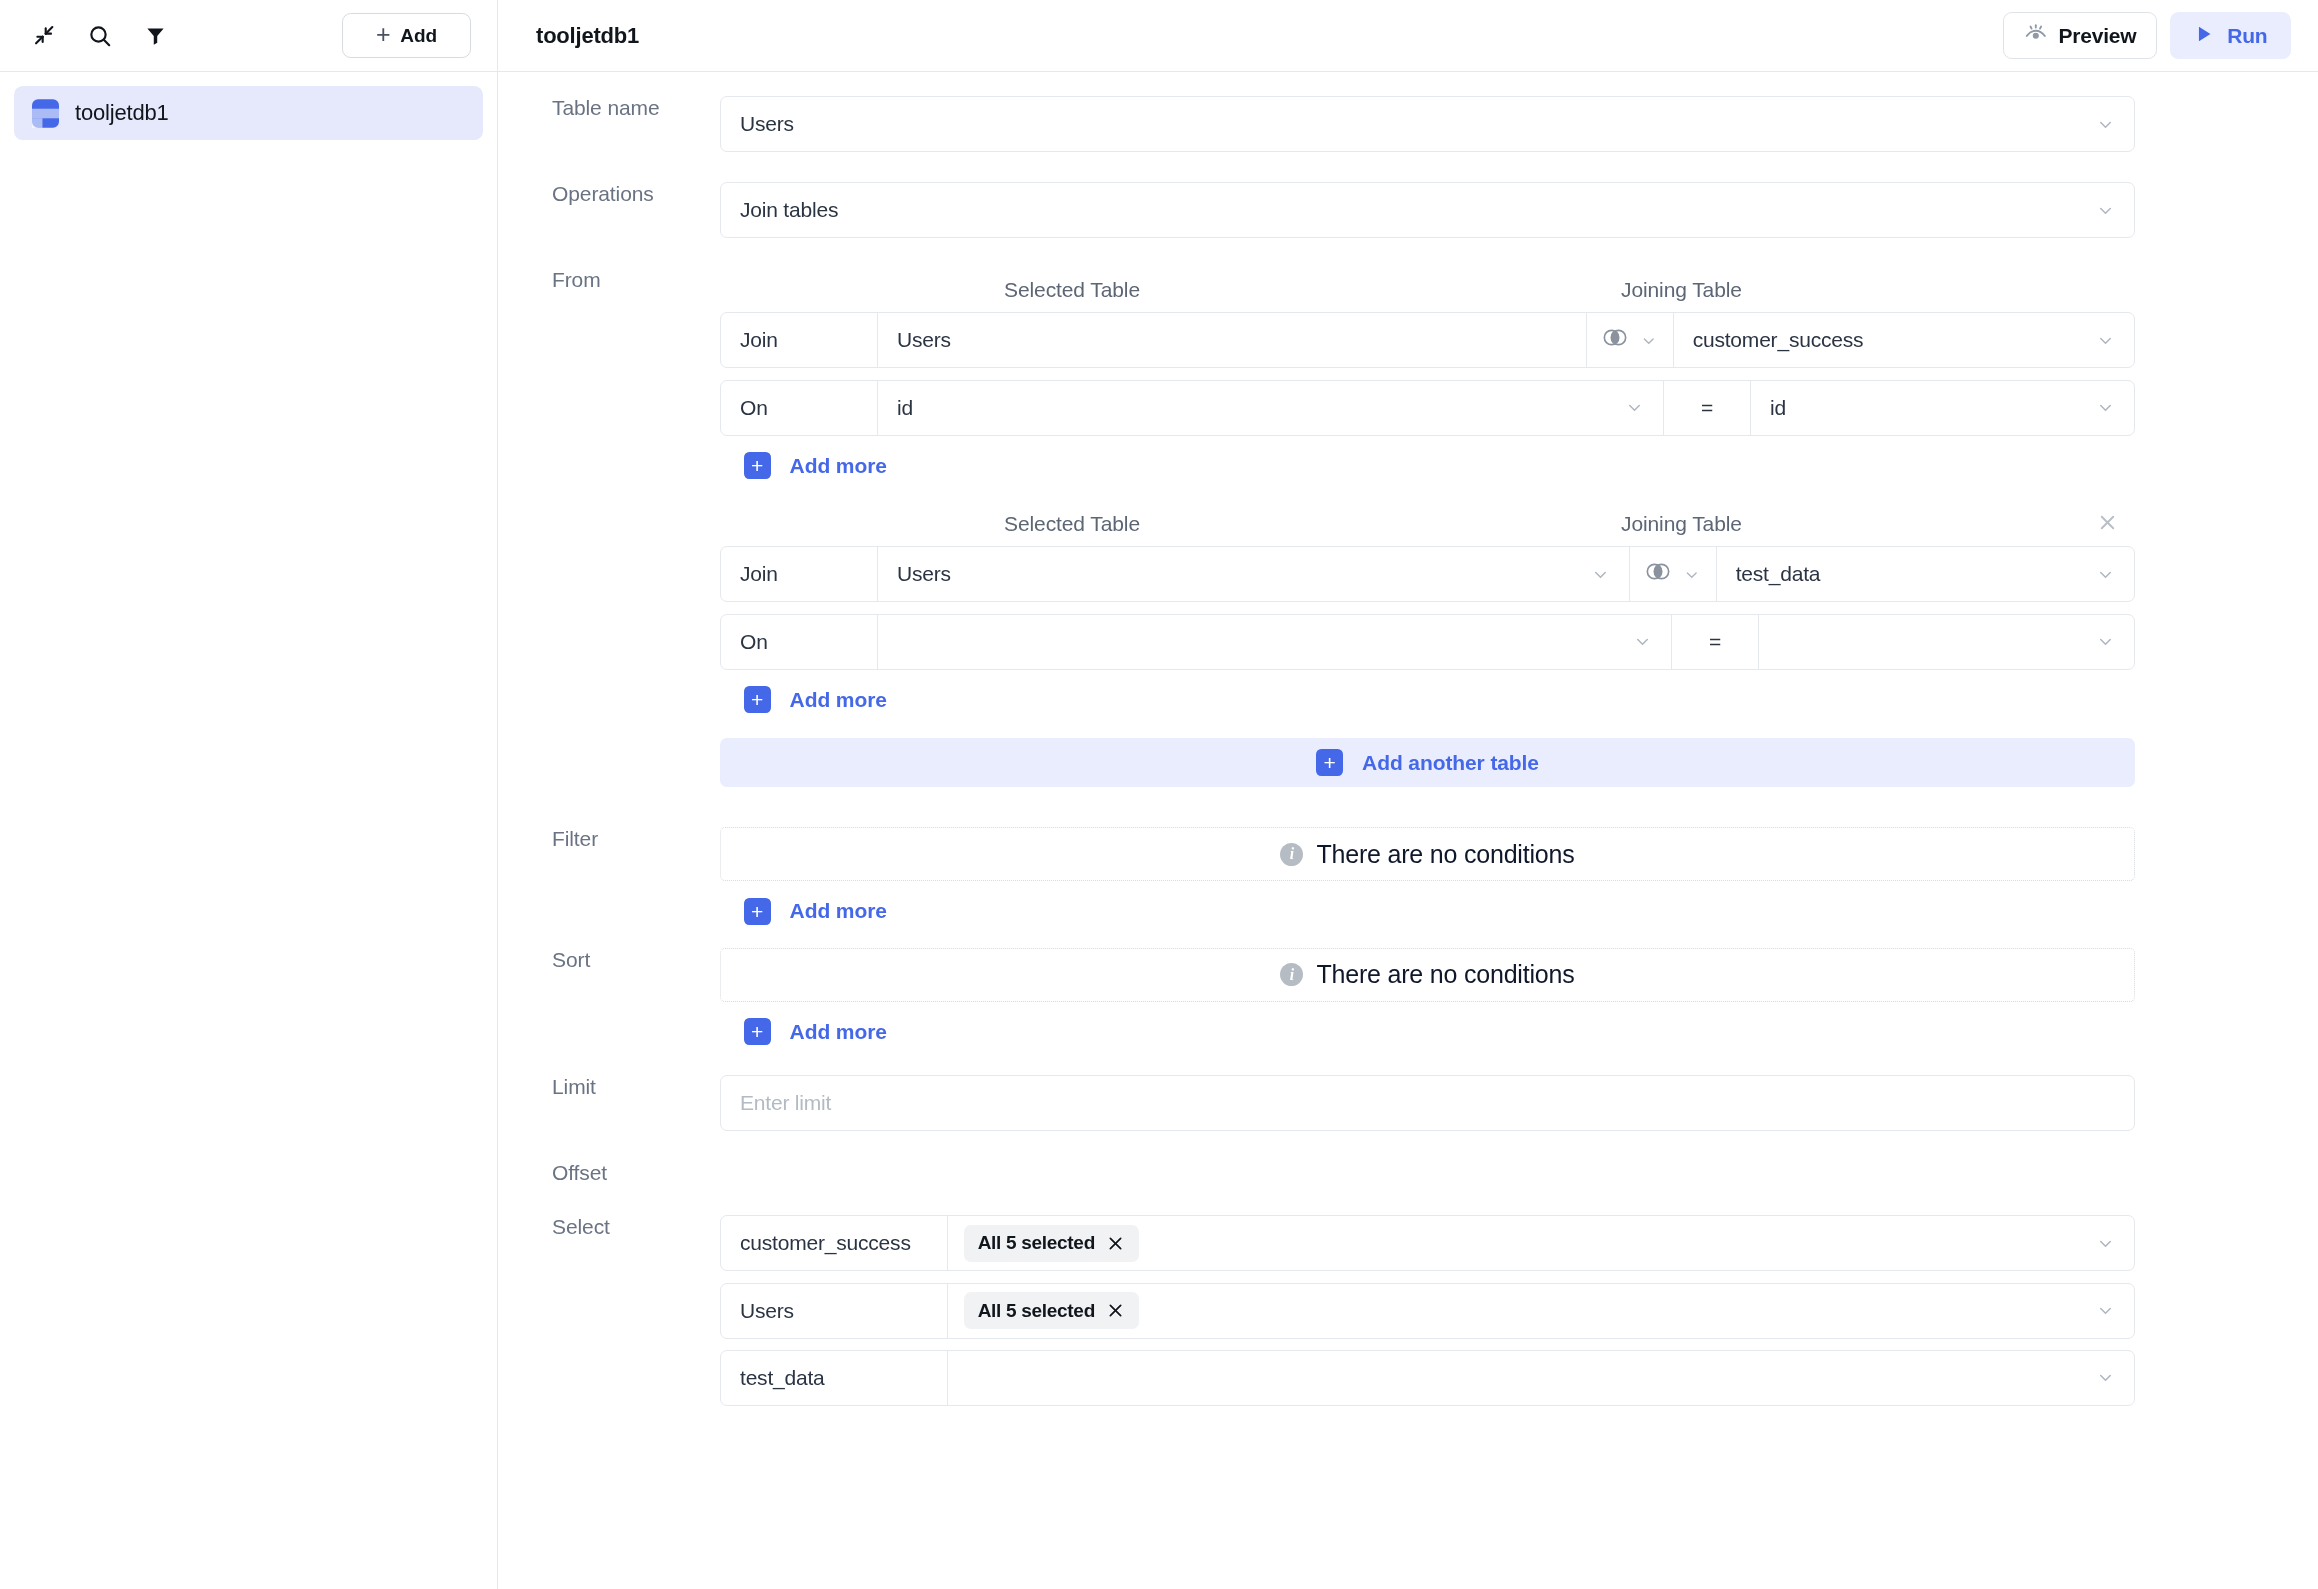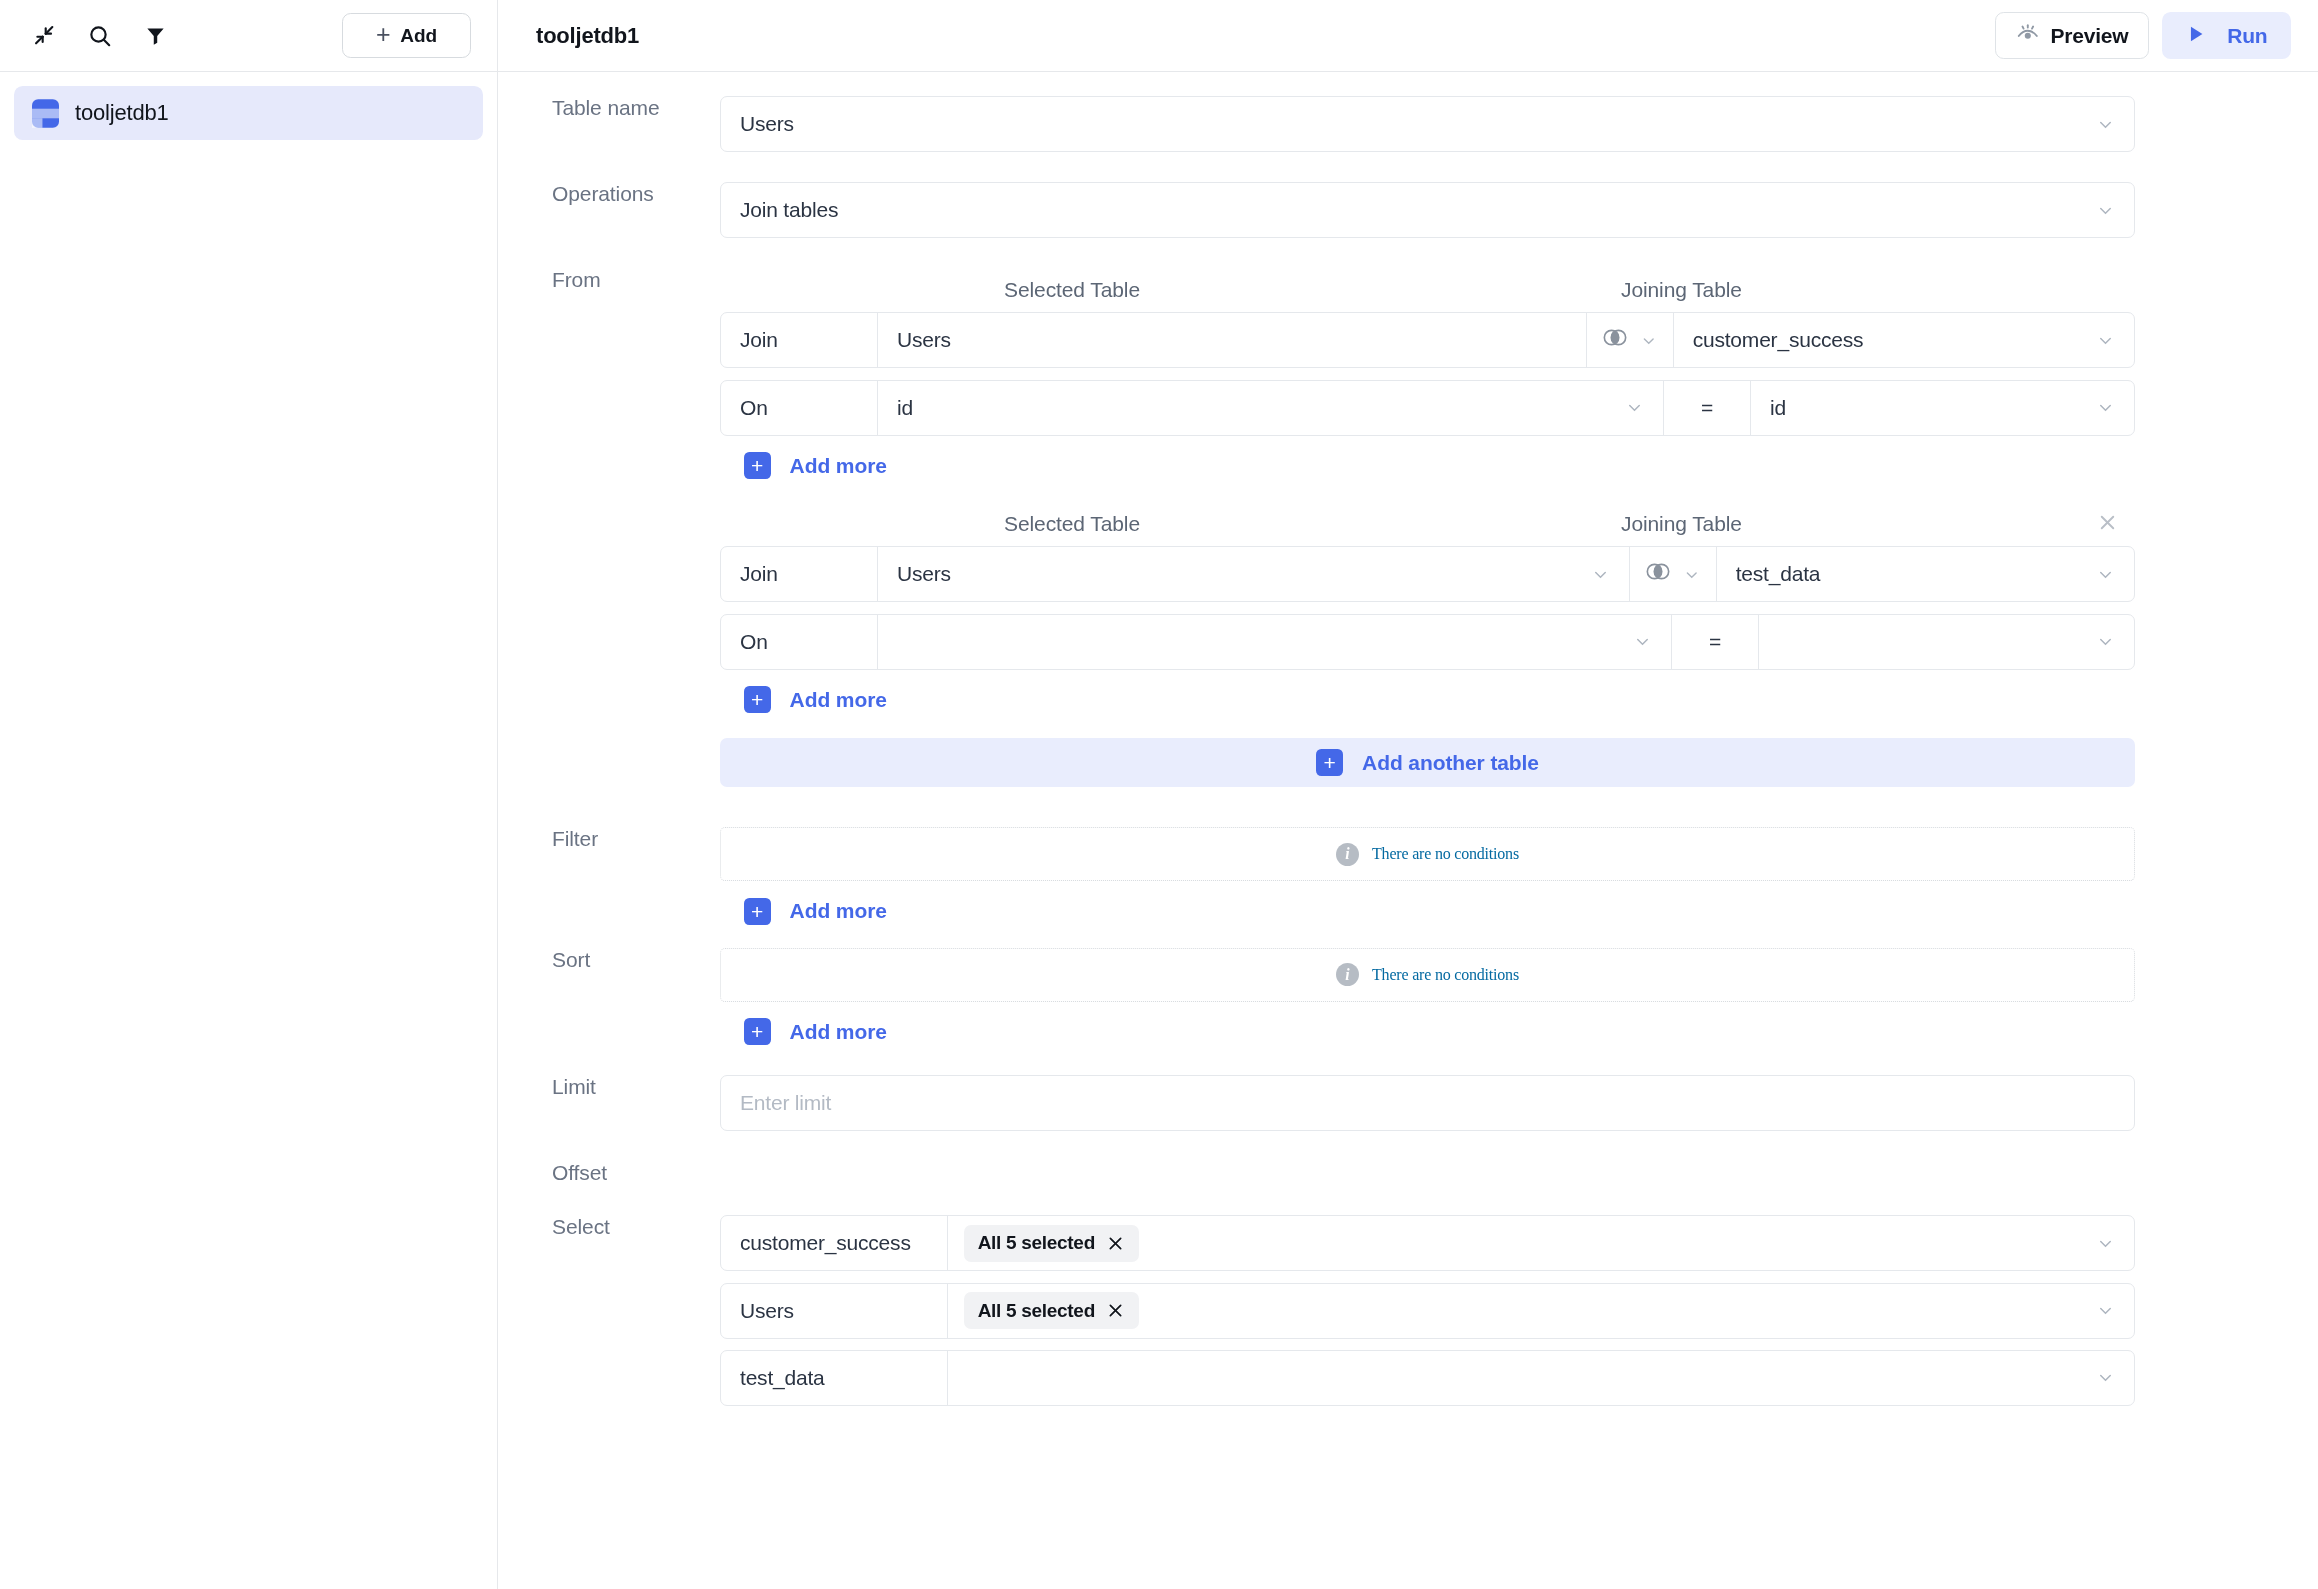--- a/index.html
+++ b/index.html
@@ -61,21 +61,21 @@
   }
   .main-title { font-size: 22px; font-weight: 700; color: #11151c; letter-spacing: -0.2px; }
   .top-actions { margin-left: auto; display: flex; align-items: center; gap: 12.2px; }
   .preview-btn {
     height: 47px; border: 0.9px solid #dfe3e7; border-radius: 8.7px; background: #fff;
     display: flex; align-items: center; gap: 11.3px; padding: 0 20px; cursor: pointer;
   }
   .preview-btn .lbl { font-size: 21px; font-weight: 700; color: #11151c; letter-spacing: -0.2px; }
   .run-btn {
     height: 47px; border: none; border-radius: 8.7px; background: #e9edfd;
-    display: flex; align-items: center; gap: 20px; padding: 0 23.6px; cursor: pointer;
+    display: flex; align-items: center; gap: 12px; padding: 0 23.6px; cursor: pointer;
   }
   .run-btn .lbl { font-size: 21px; font-weight: 700; color: #4468e8; letter-spacing: -0.2px; }
 
   .form-area { flex: 1 1 auto; overflow: hidden; padding-top: 24.4px; position: relative; }
 
   .row { display: flex; align-items: flex-start; gap: 28px; }
   .row-label {
     width: 194px; flex: 0 0 194px;
     padding-left: 54px;
     font-size: 21px; color: #6a7383; letter-spacing: -0.1px;
@@ -139,21 +139,21 @@
     display: flex; align-items: center; justify-content: center; gap: 19px;
     cursor: pointer; margin-top: 25px;
   }
   .add-table-btn .lbl { font-size: 21px; font-weight: 700; color: #4468e8; letter-spacing: -0.1px; }
 
   .empty-box {
     height: 54px; border: 1.7px dotted #d6dade; border-radius: 5.2px;
     display: flex; align-items: center; justify-content: center; gap: 13px;
     background: #fff;
   }
-  .empty-box .lbl { font-size: 16px; color: #0369a1; letter-spacing: -0.2px; font-family: Liberation Serif, serif; }
+  .empty-box .lbl { font-size: 25px; color: #0f172a; letter-spacing: -0.2px; }
   .info-ico {
     width: 23px; height: 23px; border-radius: 50%; background: #b6bcc4;
     color: #fff; font-size: 15.7px; font-weight: 700; font-style: italic;
     display: flex; align-items: center; justify-content: center;
     font-family: "Liberation Serif", serif;
   }
 
   
   .srow {
     display: flex; height: 56px; border: 0.9px solid #e5e8ec; border-radius: 7px;

